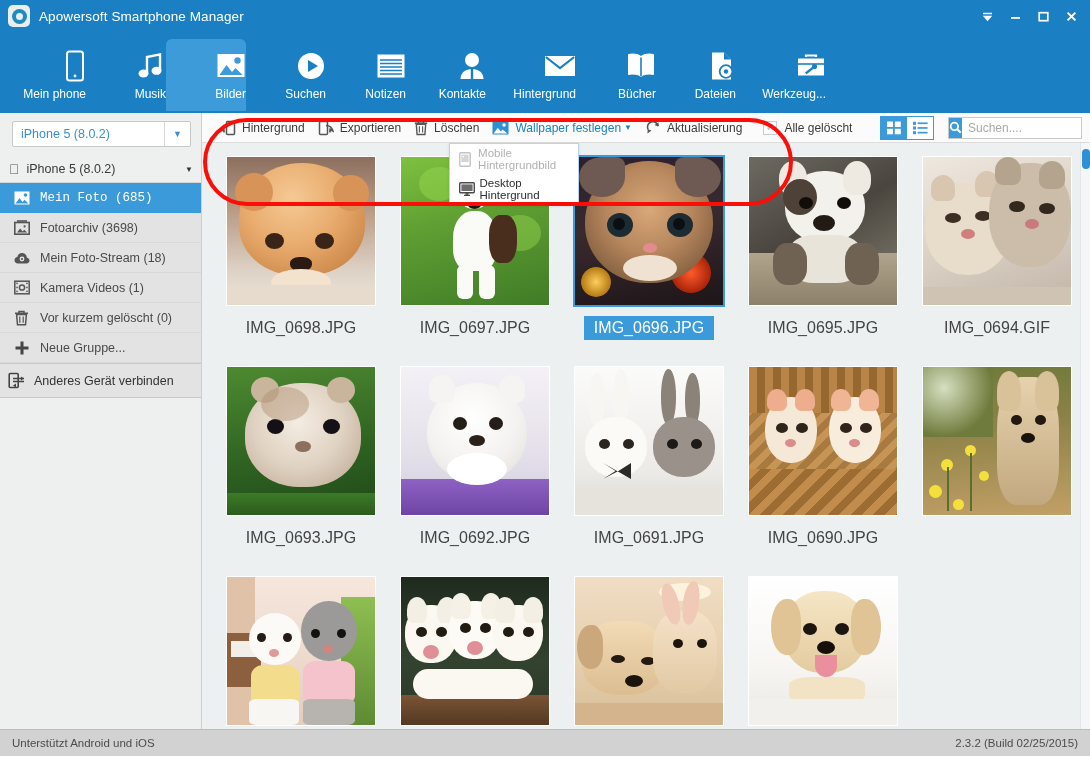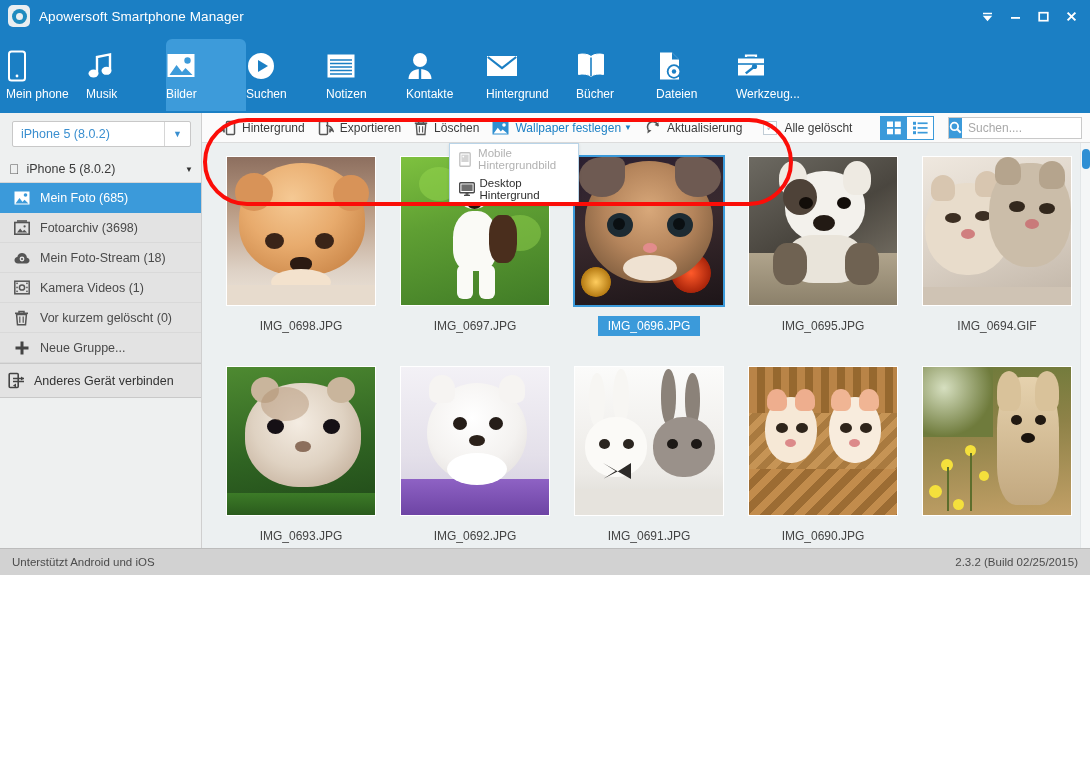--- a/index.html
+++ b/index.html
@@ -4,21 +4,21 @@
 <style>
   * { box-sizing: border-box; margin: 0; padding: 0; }
   html, body {
     width: 1090px; height: 760px;
     font-family: "Liberation Sans", sans-serif;
     overflow: hidden;
     background: #ffffff;
   }
   .app {
     position: relative;
-    width: 1090px; height: 575px;
+    width: 1090px; height: 756px;
     display: flex; flex-direction: column;
     background: #14b8a6;
   }
 
   
   .titlebar {
     height: 32px;
     background: #1b7fc4;
     display: flex; align-items: center;
     padding-left: 8px;
@@ -65,21 +65,21 @@
   .mainnav {
     height: 79px; flex: 0 0 79px;
     background: #1b7fc4;
     display: flex; align-items: flex-end;
     padding-left: 6px;
     position: relative;
   }
   .nav-item {
     width: 80px; height: 72px;
     display: flex; flex-direction: column;
-    align-items: flex-start; justify-content: center;
+    align-items: flex-end; justify-content: center;
     color: #ffffff; font-size: 12px;
     border-radius: 6px 6px 0 0;
     padding-bottom: 2px;
     position: relative;
   }
   .nav-item.active { background: #3d9bda; }
   .nav-item .nav-icon {
     height: 36px; display: flex; align-items: center; justify-content: center;
     margin-bottom: 3px;
   }
@@ -137,20 +137,21 @@
   .side-item {
     height: 30px;
     display: flex; align-items: center;
     padding-left: 14px;
     font-size: 12.5px; color: #4a4a4a;
     border-bottom: 1px solid #d9d9d9;
   }
   .side-item.selected {
     background: #3b9ada; color: #ffffff;
     border-bottom: 1px solid #3b9ada;
+    font-family: Liberation Mono, monospace;
   }
   .side-item .si-icon {
     width: 22px; flex: 0 0 22px;
     display: flex; align-items: center; justify-content: flex-start;
     margin-right: 4px;
   }
   .side-footer {
     margin-top: auto;
     border-top: 1px solid #c9c9c9;
   }
@@ -259,21 +260,21 @@
     background: transparent;
   }
   .thumb {
     max-width: 152px; max-height: 152px;
     border: 1px solid #ffffff;
     overflow: hidden; position: relative;
     display: block;
   }
   .cap {
     margin-top: 9px;
-    font-size: 12px; color: #444;
+    font-size: 16px; color: #444;
     padding: 3px 10px; white-space: nowrap;
   }
   .cell.sel .cap { background: #3b9ada; color: #ffffff; }
   .cell.sel .thumb { border: 2px solid #3b9ada; }
 
   
   .vscroll {
     position: absolute; right: 0; top: 0; bottom: 0; width: 10px;
     background: #f4f6f7; border-left: 1px solid #e2e6e8;
   }

